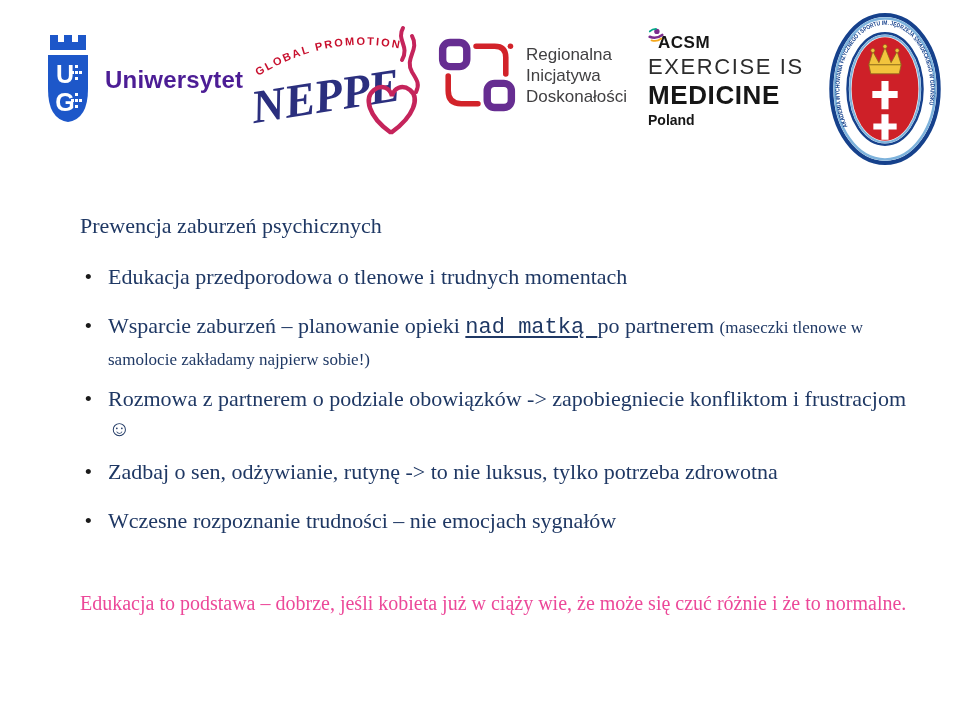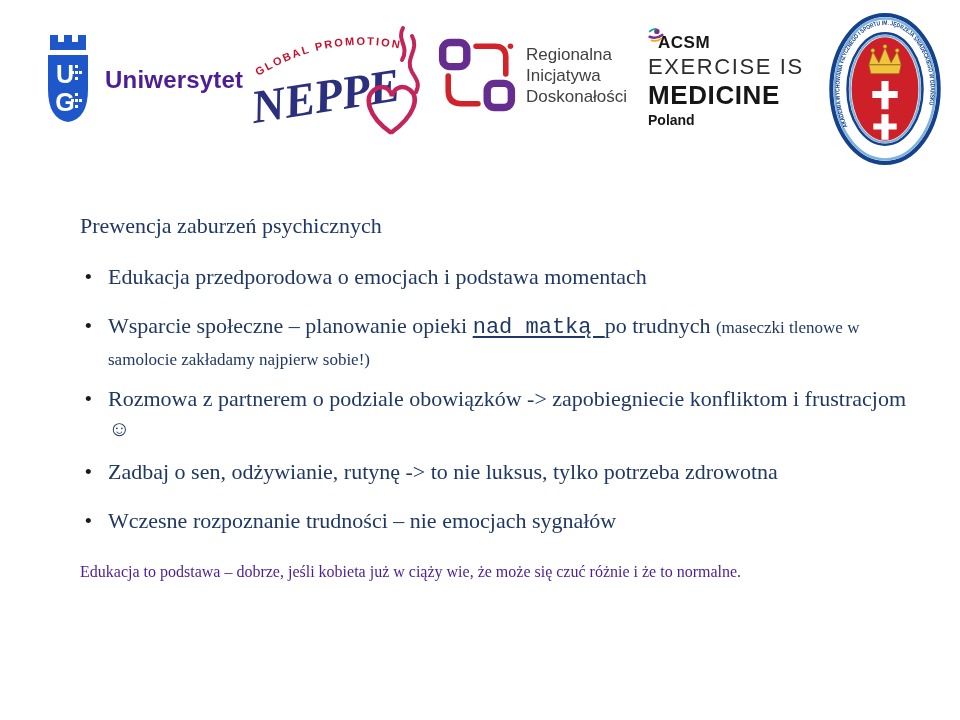--- a/index.html
+++ b/index.html
@@ -28,21 +28,21 @@
   .content{position:absolute;left:80px;top:212px;width:832px;color:#1F3864;}
   .heading{font-size:22px;font-weight:normal;line-height:28px;margin:0 0 22px 0;}
   .bullet{display:flex;font-size:22px;line-height:30px;}
   .b1{margin-bottom:19px;} .b2{margin-bottom:9px;} .b3{margin-bottom:13px;}
   .b4{margin-bottom:19px;} .b5{margin-bottom:0;}
   .marker{flex:0 0 28px;padding-left:5px;box-sizing:border-box;
     font-family:"Liberation Sans",sans-serif;font-size:19px;color:#1a1a1a;}
   .btext{flex:1;}
   .u{text-decoration:underline;text-underline-offset:3px;font-family:Liberation Mono, monospace;}
   .note{font-size:17px;}
-  .red-block{margin-top:20px;color:#4c1d95;font-size:16px;line-height:31px;}
+  .red-block{margin-top:52px;color:#ec4899;font-size:20px;line-height:31px;}
   .redpara{padding-left:30px;text-indent:-30px;margin:0;}
   .redpara + .redpara{margin-top:8px;}
   .rb{font-weight:bold;}
 </style>
 </head>
 <body>
 
 <div class="slide">
 
   <div class="logo logo-ug">
@@ -142,26 +142,26 @@
       <path d="M52.5 101 h7 v9 h8 v6 h-8 v10 h-7 v-10 h-8 v-6 h8 Z" fill="#ffffff"></path>
     </svg>
   </div>
 
   <div class="content">
 
     <p class="heading">Prewencja zaburzeń psychicznych</p>
 
     <div class="bullet b1">
       <span class="marker">•</span>
-      <div class="btext">Edukacja przedporodowa o emocjach i podstawa momentach</div>
+      <div class="btext">Edukacja przedporodowa o tlenowe i trudnych momentach</div>
     </div>
 
     <div class="bullet b2">
       <span class="marker">•</span>
-      <div class="btext"><span>Wsparcie społeczne – planowanie opieki </span><span class="u">nad matką </span><span>po trudnych </span><span class="note">(maseczki tlenowe w samolocie zakładamy najpierw sobie!)</span></div>
+      <div class="btext"><span>Wsparcie zaburzeń – planowanie opieki </span><span class="u">nad matką </span><span>po partnerem </span><span class="note">(maseczki tlenowe w samolocie zakładamy najpierw sobie!)</span></div>
     </div>
 
     <div class="bullet b3">
       <span class="marker">•</span>
       <div class="btext">Rozmowa z partnerem o podziale obowiązków -&gt; zapobiegniecie konfliktom i frustracjom ☺</div>
     </div>
 
     <div class="bullet b4">
       <span class="marker">•</span>
       <div class="btext">Zadbaj o sen, odżywianie, rutynę -&gt; to nie luksus, tylko potrzeba zdrowotna</div>

